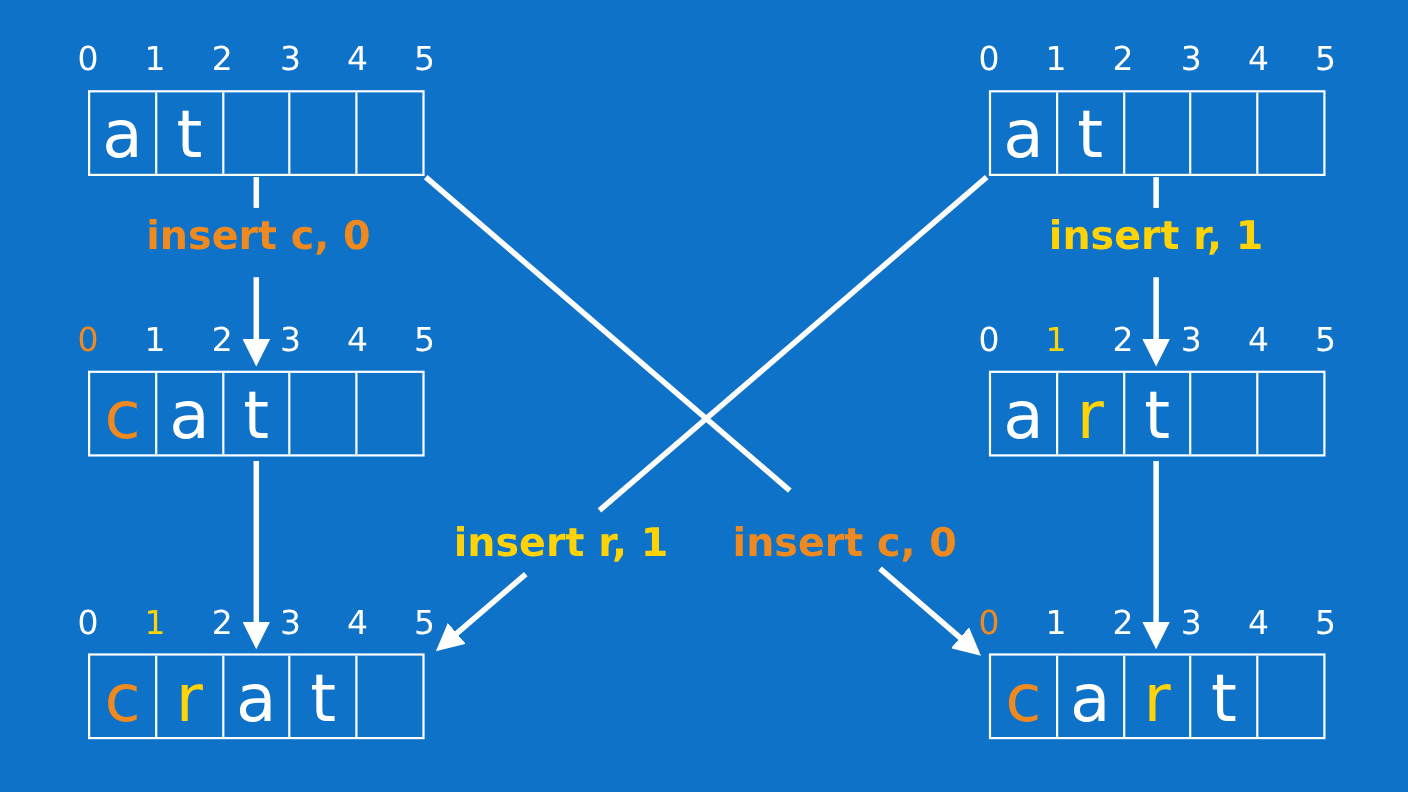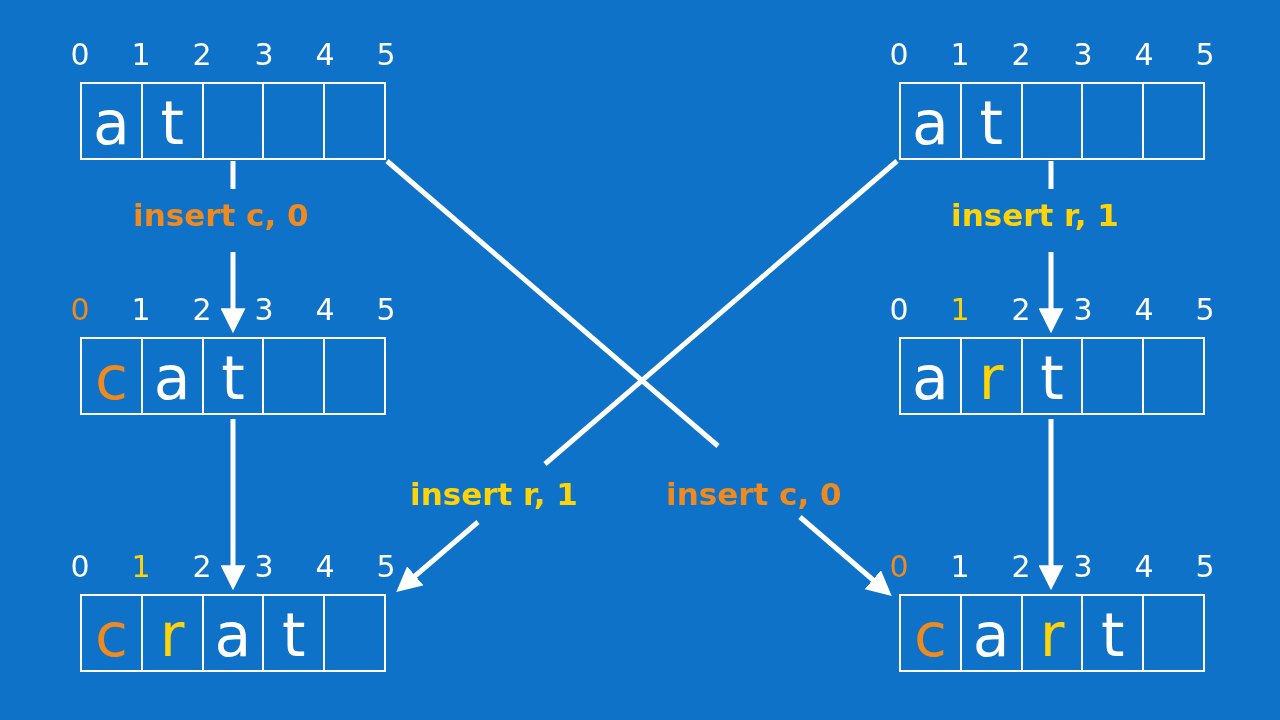--- a/index.html
+++ b/index.html
@@ -19,22 +19,22 @@
     display:flex;width:306px;height:78px;box-sizing:border-box;
     border:2.5px solid #fff;
   }
   .cell{
     flex:1;display:flex;align-items:center;justify-content:center;
     box-sizing:border-box;border-right:2.5px solid #fff;
   }
   .cell:last-child{border-right:none;}
   .letter{font-size:60px;line-height:60px;color:#fff;transform:translateY(2px);}
   .op{
-    position:absolute;width:200px;
-    font-size:31px;font-weight:bold;line-height:34px;white-space:nowrap;
+    position:absolute;width:200px;text-align:center;
+    font-size:36px;font-weight:bold;line-height:34px;white-space:nowrap;
   }
 </style>
 </head>
 <body>
 
 <div class="stage" style="background-color: rgb(13, 114, 200);">
 
   <svg class="arrows" viewBox="0 0 1280 720">
     <defs>
       <marker id="ah" viewBox="0 0 10 10" refX="7.5" refY="5" markerWidth="5" markerHeight="5" orient="auto">

